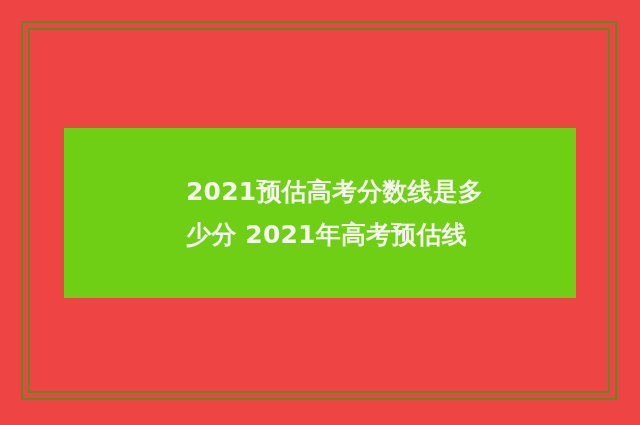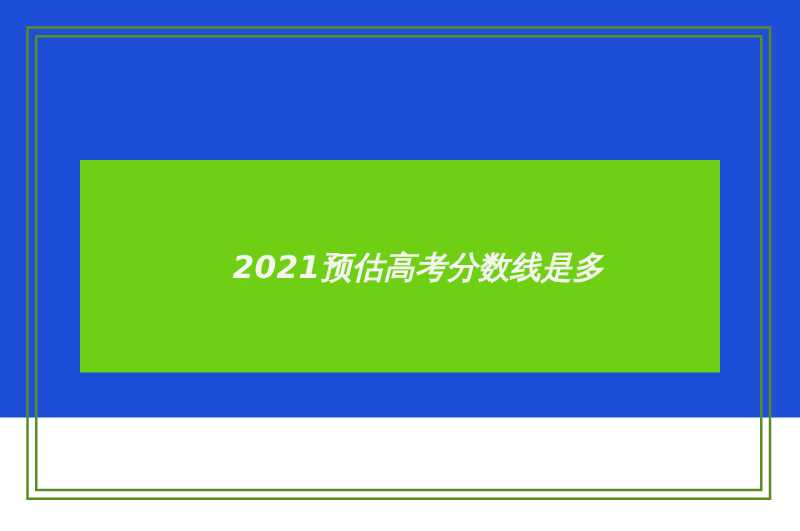--- a/index.html
+++ b/index.html
@@ -10,24 +10,23 @@
   body {
     width: 640px;
     height: 425px;
     overflow: hidden;
     font-family: "DejaVu Sans", "Liberation Sans", sans-serif;
   }
 
   #canvas {
     position: relative;
     width: 640px;
-    height: 334px;
-    background: #1d4ed8;
+    height: 425px;
+    background: #ef4444;
     box-sizing: border-box;
-    font-style: italic;
   }
 
   
   .frame {
     position: absolute;
     box-sizing: border-box;
     border-style: solid;
     border-color: #5a8c22;
     border-width: 2px;
     background: transparent;
@@ -76,15 +75,16 @@
 <body>
 
 <div id="canvas">
 
   <div class="frame frame-outer"></div>
 
   <div class="frame frame-inner"></div>
 
   <div class="headline-panel">
     <div class="headline-line">2021预估高考分数线是多</div>
+    <div class="headline-line">少分 2021年高考预估线</div>
   </div>
 
 </div>
 
 </body></html>

